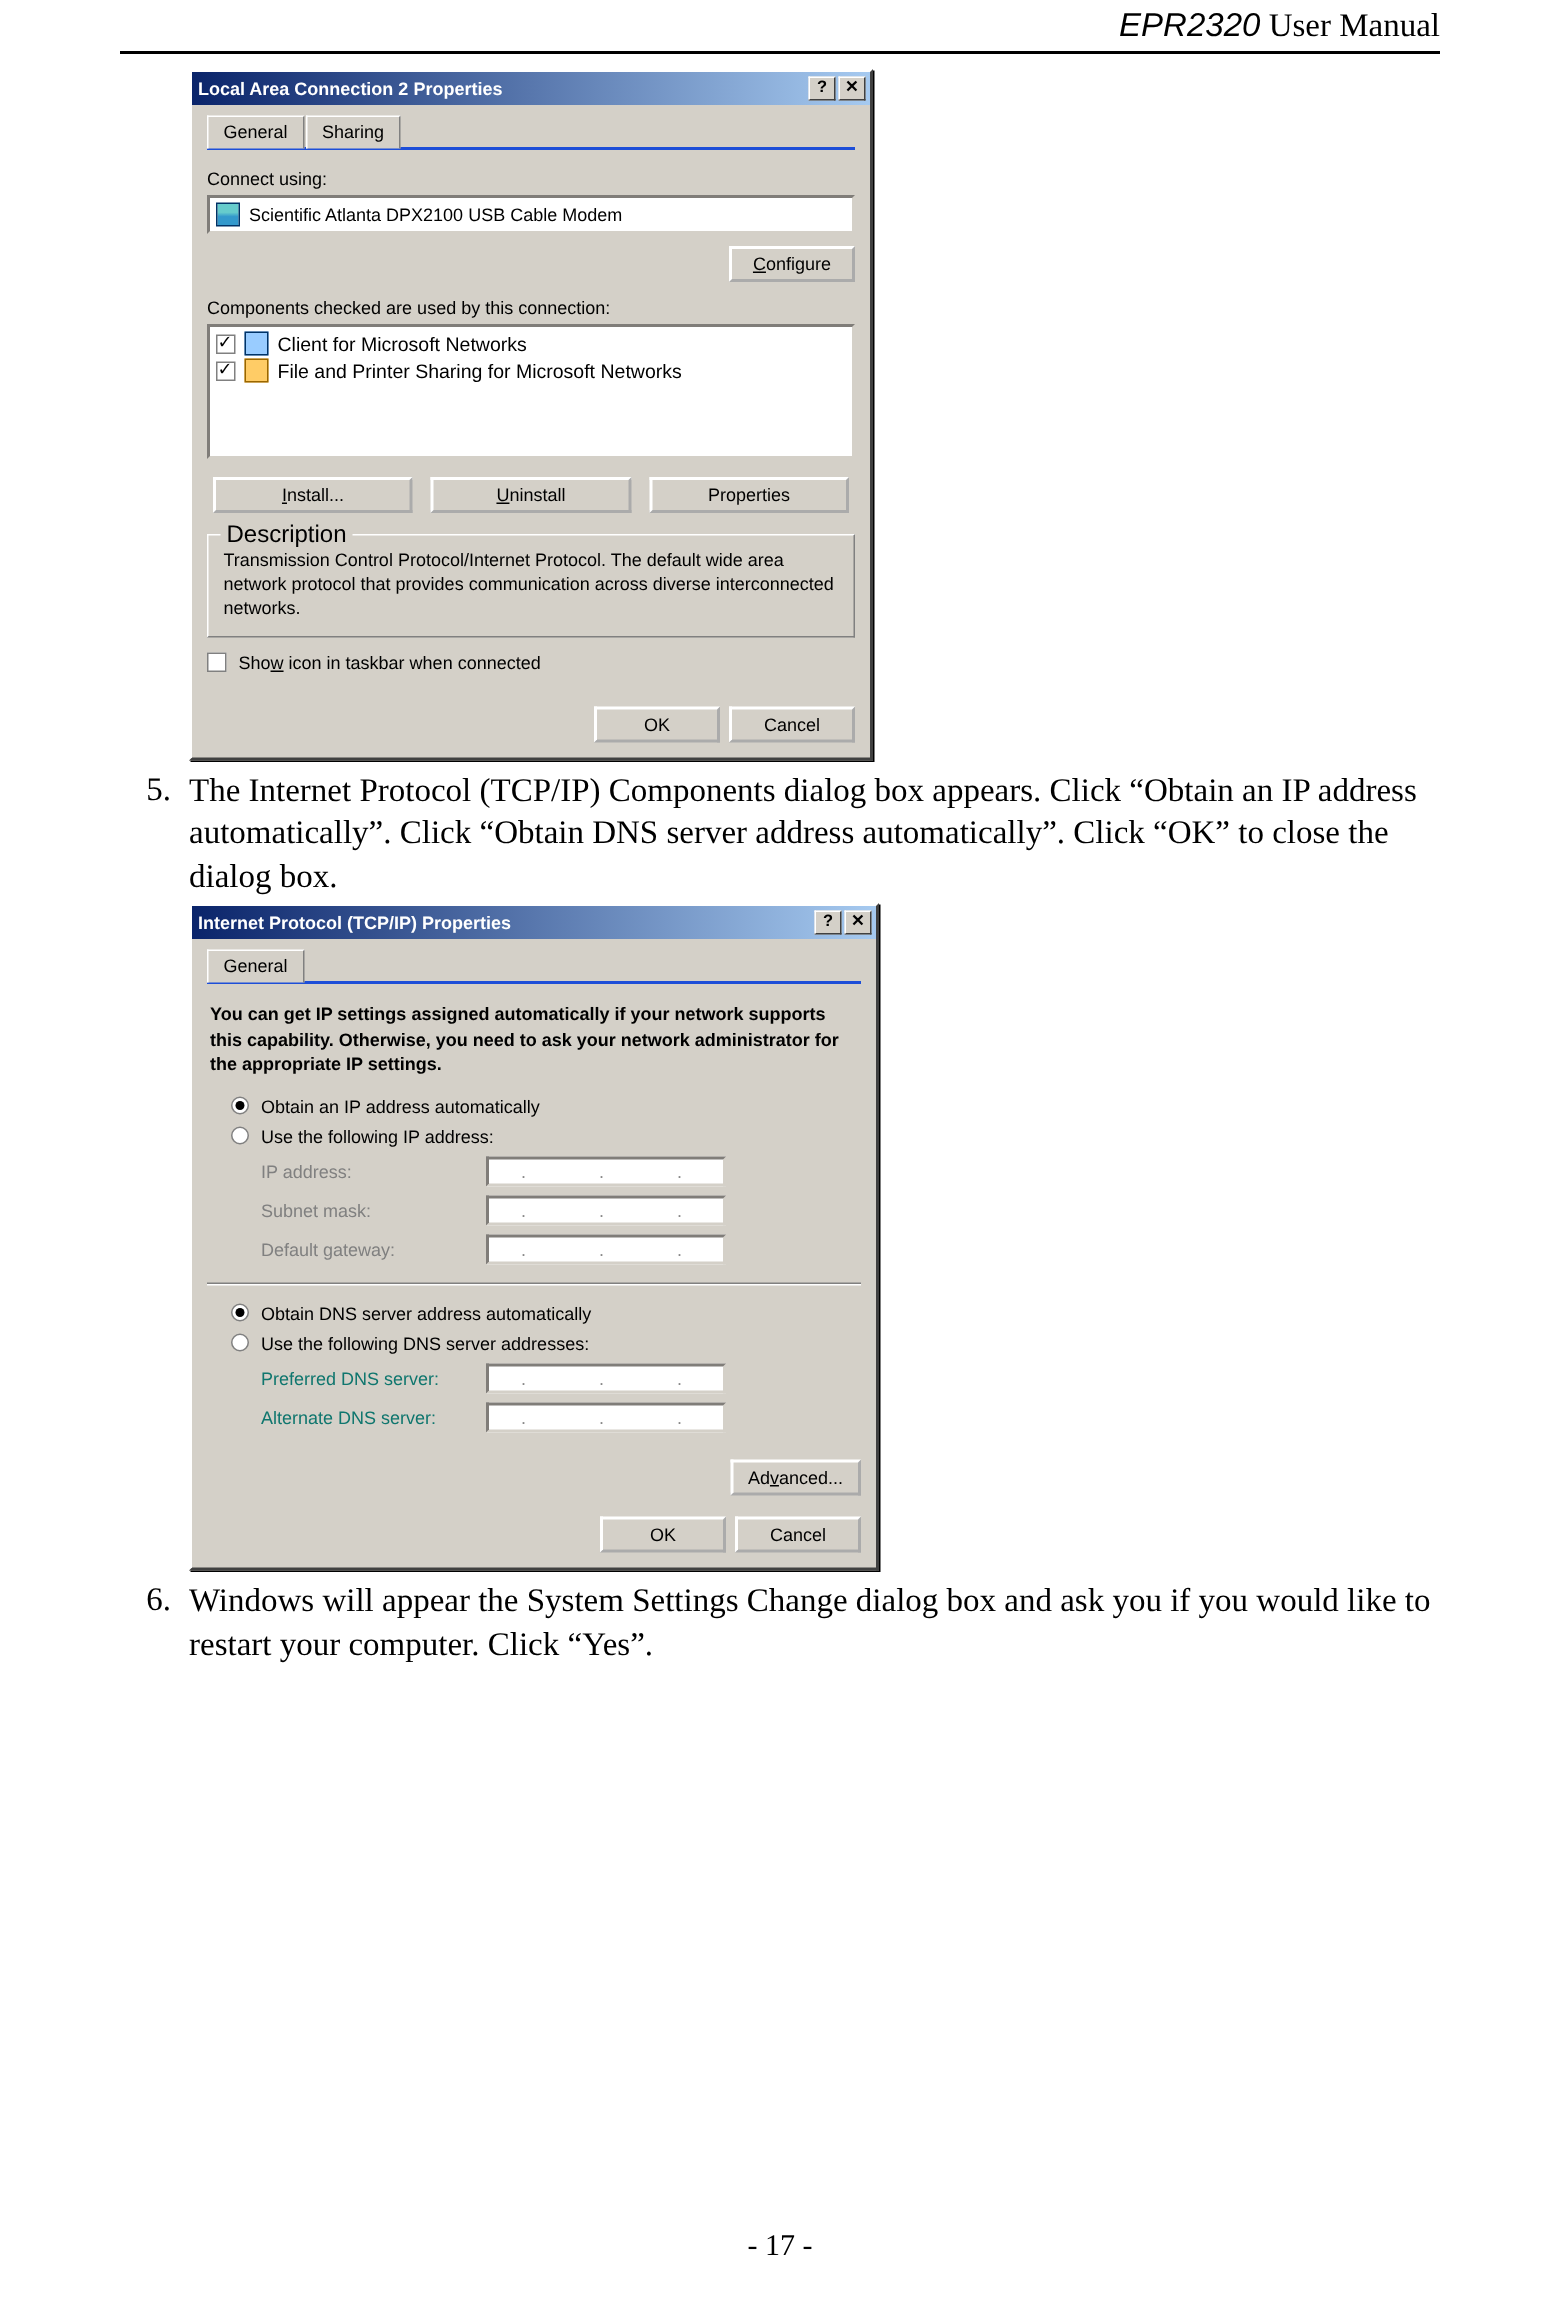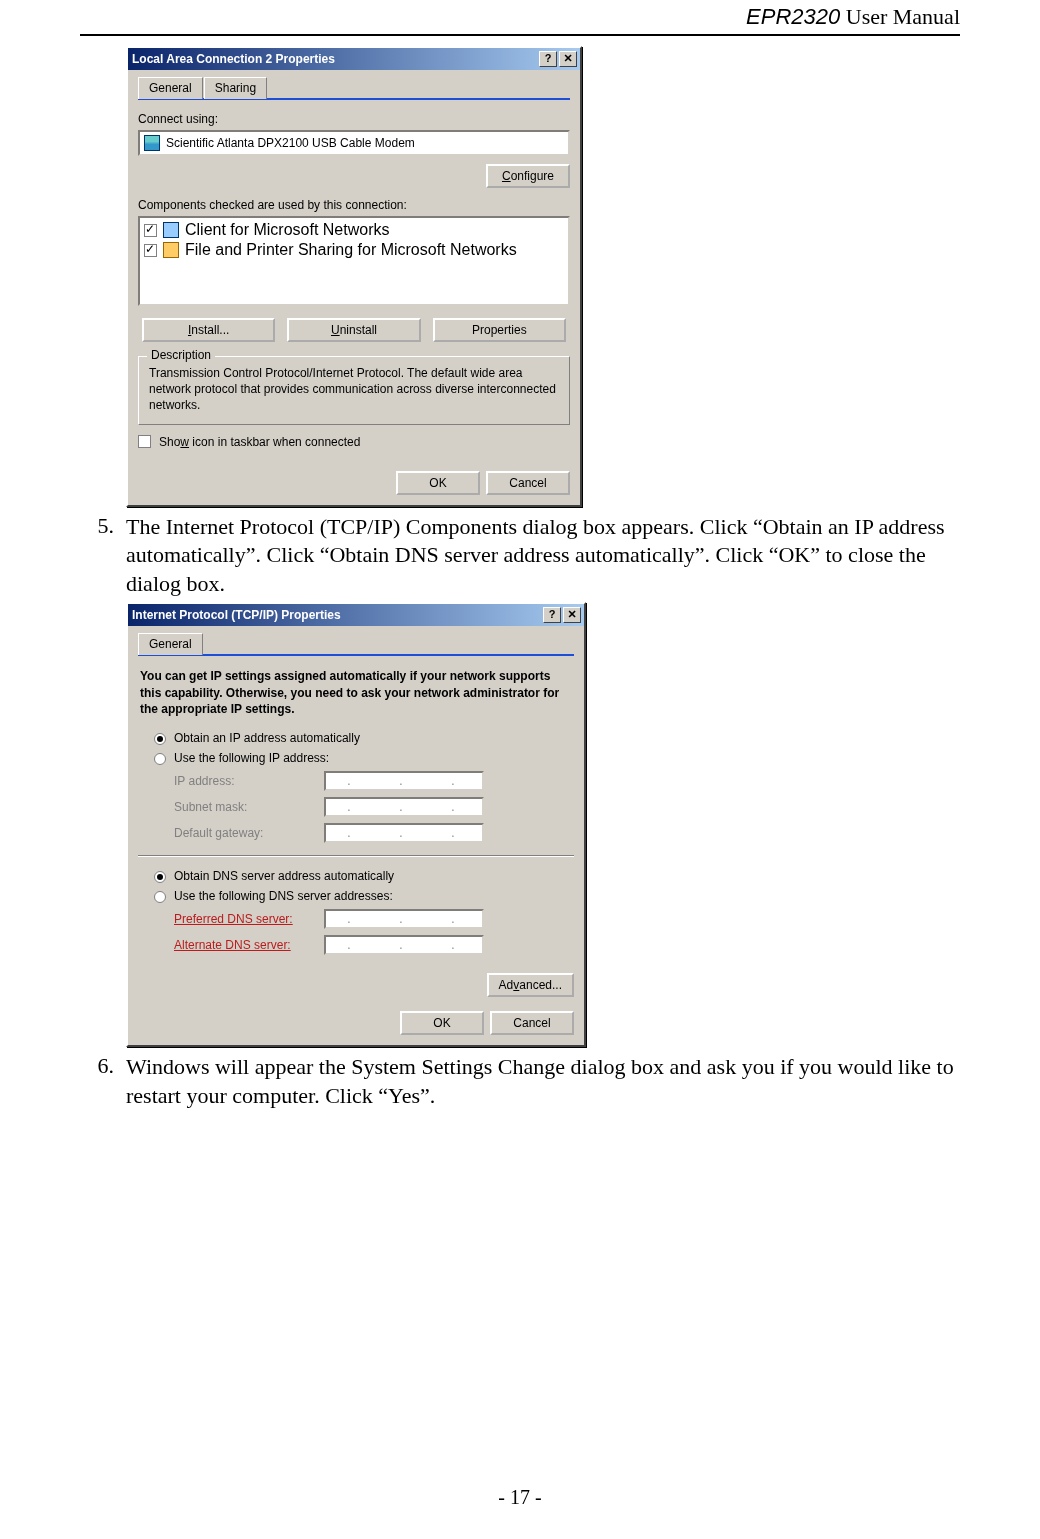--- a/index.html
+++ b/index.html
@@ -118,21 +118,21 @@
     border: 2px inset #d4d0c8;
     height: 90px;
     padding: 2px;
     overflow: hidden;
   }
   .list-row {
     display: flex;
     align-items: center;
     gap: 6px;
     padding: 1px 2px;
-    font-size: 16px;
+    font-size: 13px;
   }
   .list-row .cb { width: 13px; height: 13px; border: 1px solid #808080; background:#fff; position:relative; }
   .list-row .cb.checked::after { content:"✓"; position:absolute; top:-3px; left:0; font-size:12px; }
   .list-row.sel .lbl { background:#0a246a; color:#fff; padding:0 2px; }
   .icon16 { width:16px; height:16px; display:inline-block; }
   .ic-net { background: linear-gradient(#6cc 40%, #39c 60%); border:1px solid #036; }
   .ic-monitor { background:#9cf; border:1px solid #036; }
   .ic-share { background:#fc6; border:1px solid #960; }
   .ic-tcp { background:#6f6; border:1px solid #060; }
   .btnrow { display:flex; justify-content:flex-end; gap:6px; margin-top:8px; }
@@ -150,42 +150,42 @@
     border-top-color:#fff; border-left-color:#fff;
     padding: 8px 10px 10px 10px;
     margin-top: 14px;
     position: relative;
   }
   .groupbox > .legend {
     position: absolute;
     top: -9px; left: 8px;
     background:#d4d0c8;
     padding: 0 4px;
-    font-size: 12px;
+    font-size: 16px;
   }
   .desc { font-size: 12px; line-height: 1.35; }
   .check-row { display:flex; align-items:center; gap:8px; margin-top:10px; font-size:12px; }
   .cb13 { width:13px; height:13px; border:1px solid #808080; background:#fff; }
   .u { text-decoration: underline; }
 
   
   .win9x.dlg2 { width: 460px; }
   .info { font-size: 12px; line-height:1.35; margin: 10px 2px 14px 2px; font-weight: bold; }
-  .radio-row { display:flex; align-items:flex-end; gap:8px; margin:6px 0 6px 16px; font-size:12px; }
+  .radio-row { display:flex; align-items:flex-start; gap:8px; margin:6px 0 6px 16px; font-size:12px; }
   .radio {
     width:12px; height:12px; border-radius:50%;
     border:1px solid #808080; background:#fff; position:relative; flex:0 0 12px;
   }
   .radio.checked::after {
     content:""; position:absolute; width:6px; height:6px; border-radius:50%;
     background:#000; top:2px; left:2px;
   }
   .field-row { display:flex; align-items:center; margin:6px 0 6px 36px; font-size:12px; }
   .field-row .fl { flex: 0 0 150px; color:#808080; }
-  .field-row.enabled .fl { color:#b91c1c;text-decoration:underline; }
+  .field-row.enabled .fl { color:#0f766e; }
   .ipbox {
     width: 160px; height: 20px; background:#fff;
     border: 2px inset #d4d0c8;
     display:flex; justify-content:space-around; align-items:center;
     color:#aaa; font-size:12px; letter-spacing: 6px;
   }
   .ipbox span { color:#888; }
   .hr { border-top:1px solid #808080; border-bottom:1px solid #fff; margin: 12px 0; }
 </style>
 </head>

